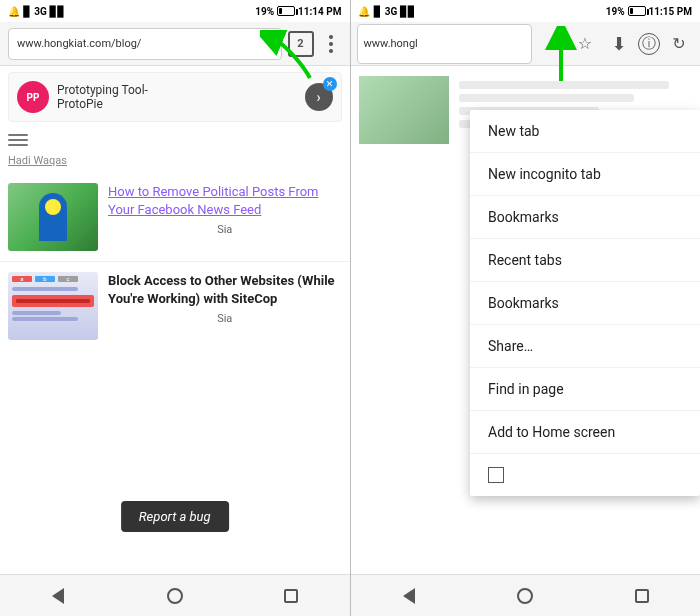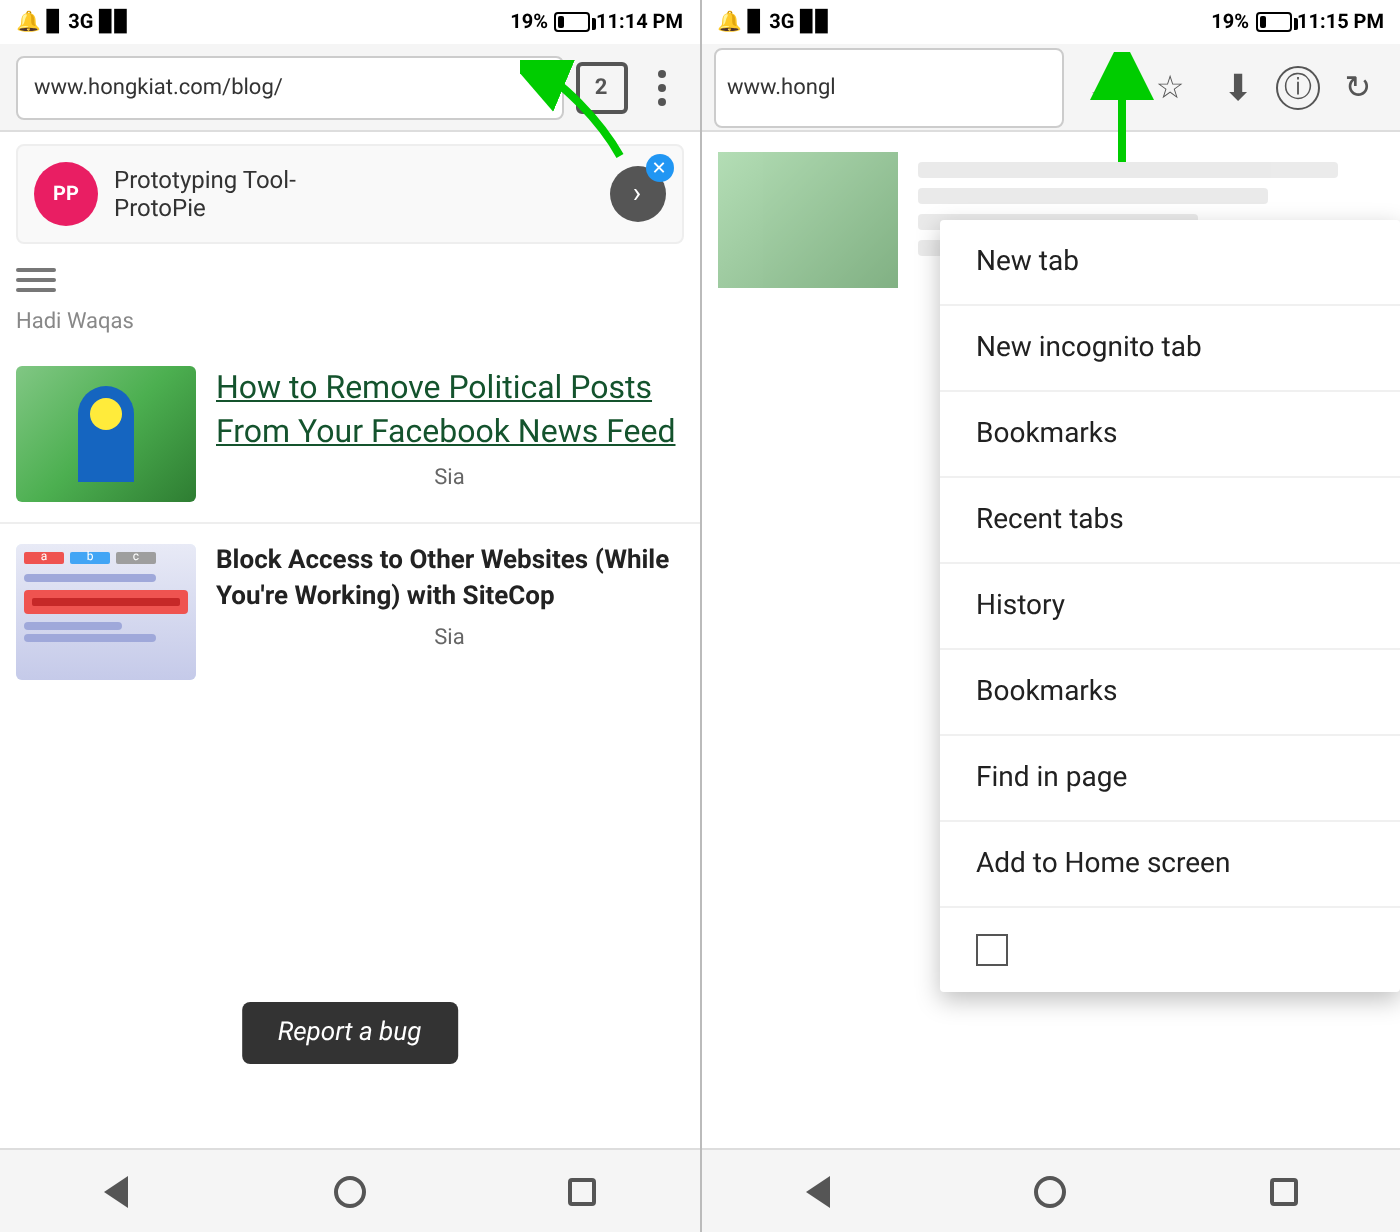--- a/index.html
+++ b/index.html
@@ -130,22 +130,22 @@
     .thumb-inner {
       width: 100%;
       height: 100%;
       background: linear-gradient(135deg, #81c784 0%, #4caf50 50%, #2e7d32 100%);
       display: flex;
       align-items: center;
       justify-content: center;
     }
     .article-text { flex: 1; }
     .article-title {
-      font-size: 16px;
-      color: #14532d;
+      font-size: 13px;
+      color: #8b5cf6;
       line-height: 1.4;
       text-decoration: underline;
       margin-bottom: 4px;
     }
     .article-author {
       font-size: 11px;
       color: #666;
       text-align: center;
     }
 
@@ -409,21 +409,21 @@
       display: flex; align-items: center; justify-content: center;
       color: #fff; font-size: 9px;
       position: absolute;
       top: 4px; right: 4px;
     }
     .menu-icon-bar {
       display: flex; flex-direction: column; gap: 3px;
       padding: 6px 8px;
     }
     .menu-bar { width: 20px; height: 2px; background: #777; border-radius: 1px; }
-    .author-row { font-size: 11px; color: #888; padding: 2px 8px 6px; }
+    .author-row { font-size: 11px; color: #888; padding: 2px 8px 6px; text-decoration: underline; }
   </style>
 </head>
 <body>
 
 <div class="phone">
 
   <div class="status-bar">
     <div class="status-left">
       <span>🔔</span>
       <span>▊</span>
@@ -597,24 +597,24 @@
       <div class="menu-item">
         <span>New incognito tab</span>
       </div>
       <div class="menu-item">
         <span>Bookmarks</span>
       </div>
       <div class="menu-item">
         <span>Recent tabs</span>
       </div>
       <div class="menu-item">
-        <span>History</span>
-      </div>
-      <div class="menu-item">
         <span>Bookmarks</span>
+      </div>
+      <div class="menu-item">
+        <span>Share…</span>
       </div>
       <div class="menu-item">
         <span>Find in page</span>
       </div>
       <div class="menu-item">
         <span>Add to Home screen</span>
       </div>
       <div class="menu-item">
         <div class="checkbox-square"></div>
       </div>

